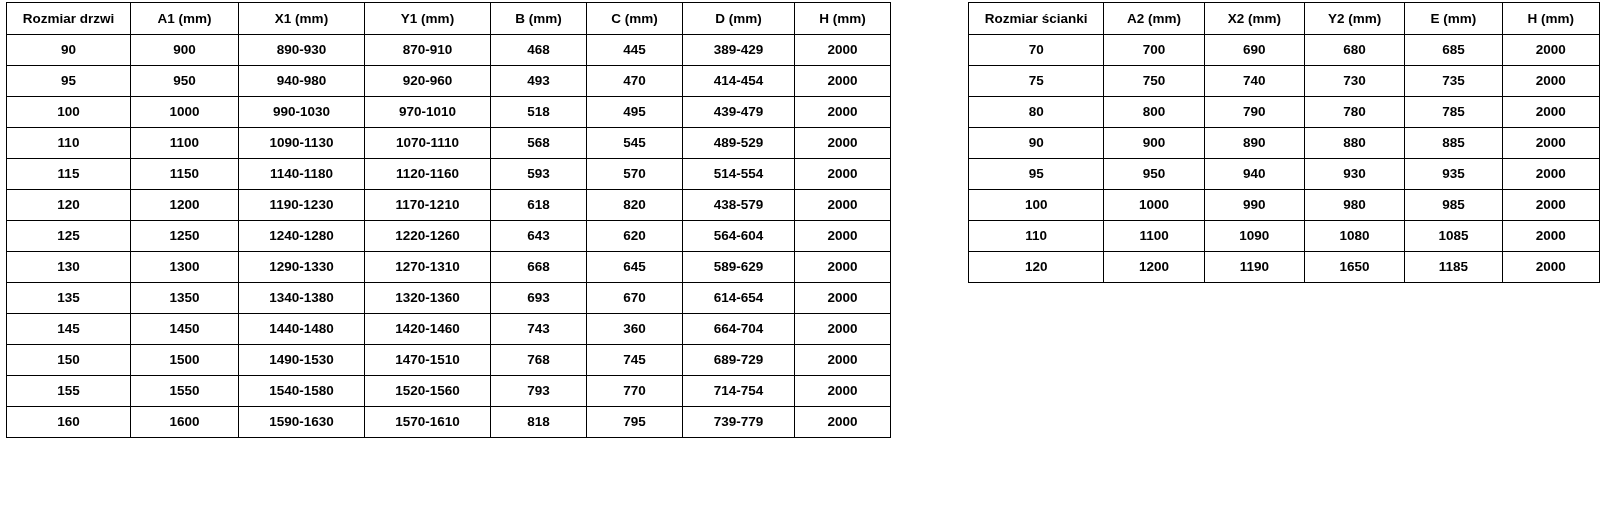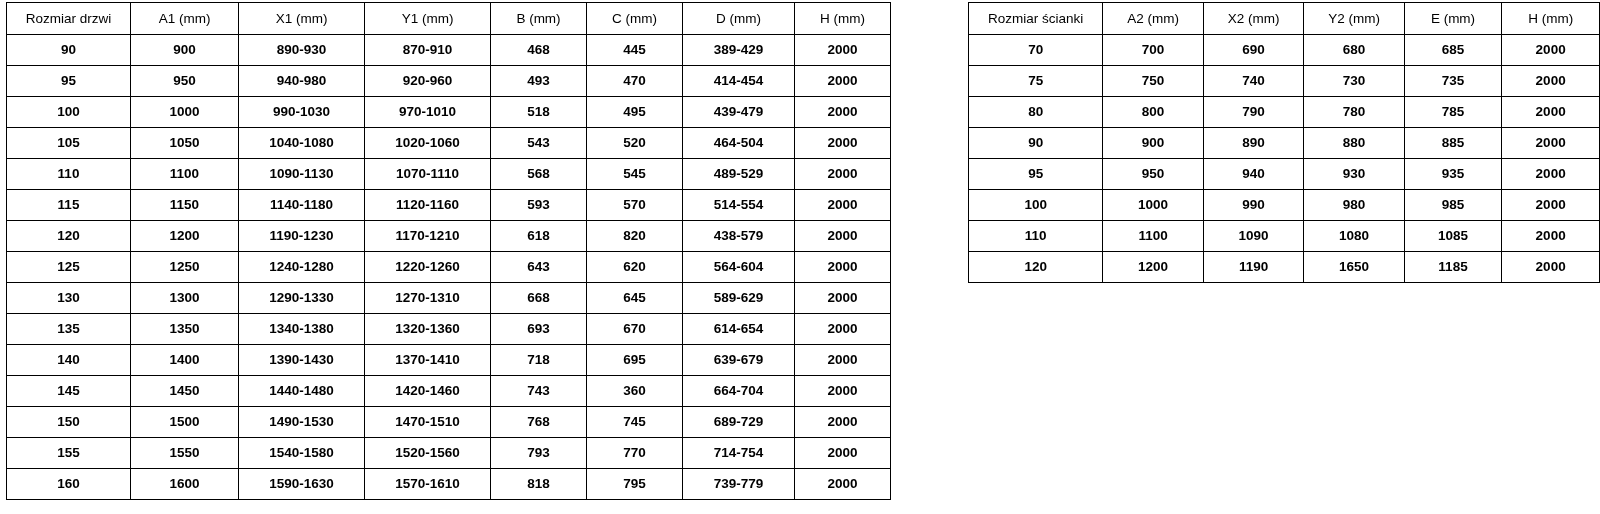--- a/index.html
+++ b/index.html
@@ -34,21 +34,21 @@
     border: 1px solid #000000;
     text-align: center;
     vertical-align: middle;
     font-size: 13.5px;
     padding: 0;
     height: 30px;
     line-height: 30px;
     white-space: nowrap;
   }
   table.grid thead th {
-    font-weight: normal;
+    font-weight: bold;
     height: 31px;
     line-height: 31px;
   }
   table.grid tbody td {
     font-weight: bold;
   }
 
   
   #doors-table col.c0 { width: 124px; }
   #doors-table col.c1 { width: 108px; }
@@ -121,30 +121,20 @@
             <td>100</td>
             <td>1000</td>
             <td>990-1030</td>
             <td>970-1010</td>
             <td>518</td>
             <td>495</td>
             <td>439-479</td>
             <td>2000</td>
           </tr>
           <tr>
-            <td>105</td>
-            <td>1050</td>
-            <td>1040-1080</td>
-            <td>1020-1060</td>
-            <td>543</td>
-            <td>520</td>
-            <td>464-504</td>
-            <td>2000</td>
-          </tr>
-          <tr>
             <td>110</td>
             <td>1100</td>
             <td>1090-1130</td>
             <td>1070-1110</td>
             <td>568</td>
             <td>545</td>
             <td>489-529</td>
             <td>2000</td>
           </tr>
           <tr>
@@ -188,30 +178,20 @@
             <td>2000</td>
           </tr>
           <tr>
             <td>135</td>
             <td>1350</td>
             <td>1340-1380</td>
             <td>1320-1360</td>
             <td>693</td>
             <td>670</td>
             <td>614-654</td>
-            <td>2000</td>
-          </tr>
-          <tr>
-            <td>140</td>
-            <td>1400</td>
-            <td>1390-1430</td>
-            <td>1370-1410</td>
-            <td>718</td>
-            <td>695</td>
-            <td>639-679</td>
             <td>2000</td>
           </tr>
           <tr>
             <td>145</td>
             <td>1450</td>
             <td>1440-1480</td>
             <td>1420-1460</td>
             <td>743</td>
             <td>360</td>
             <td>664-704</td>

